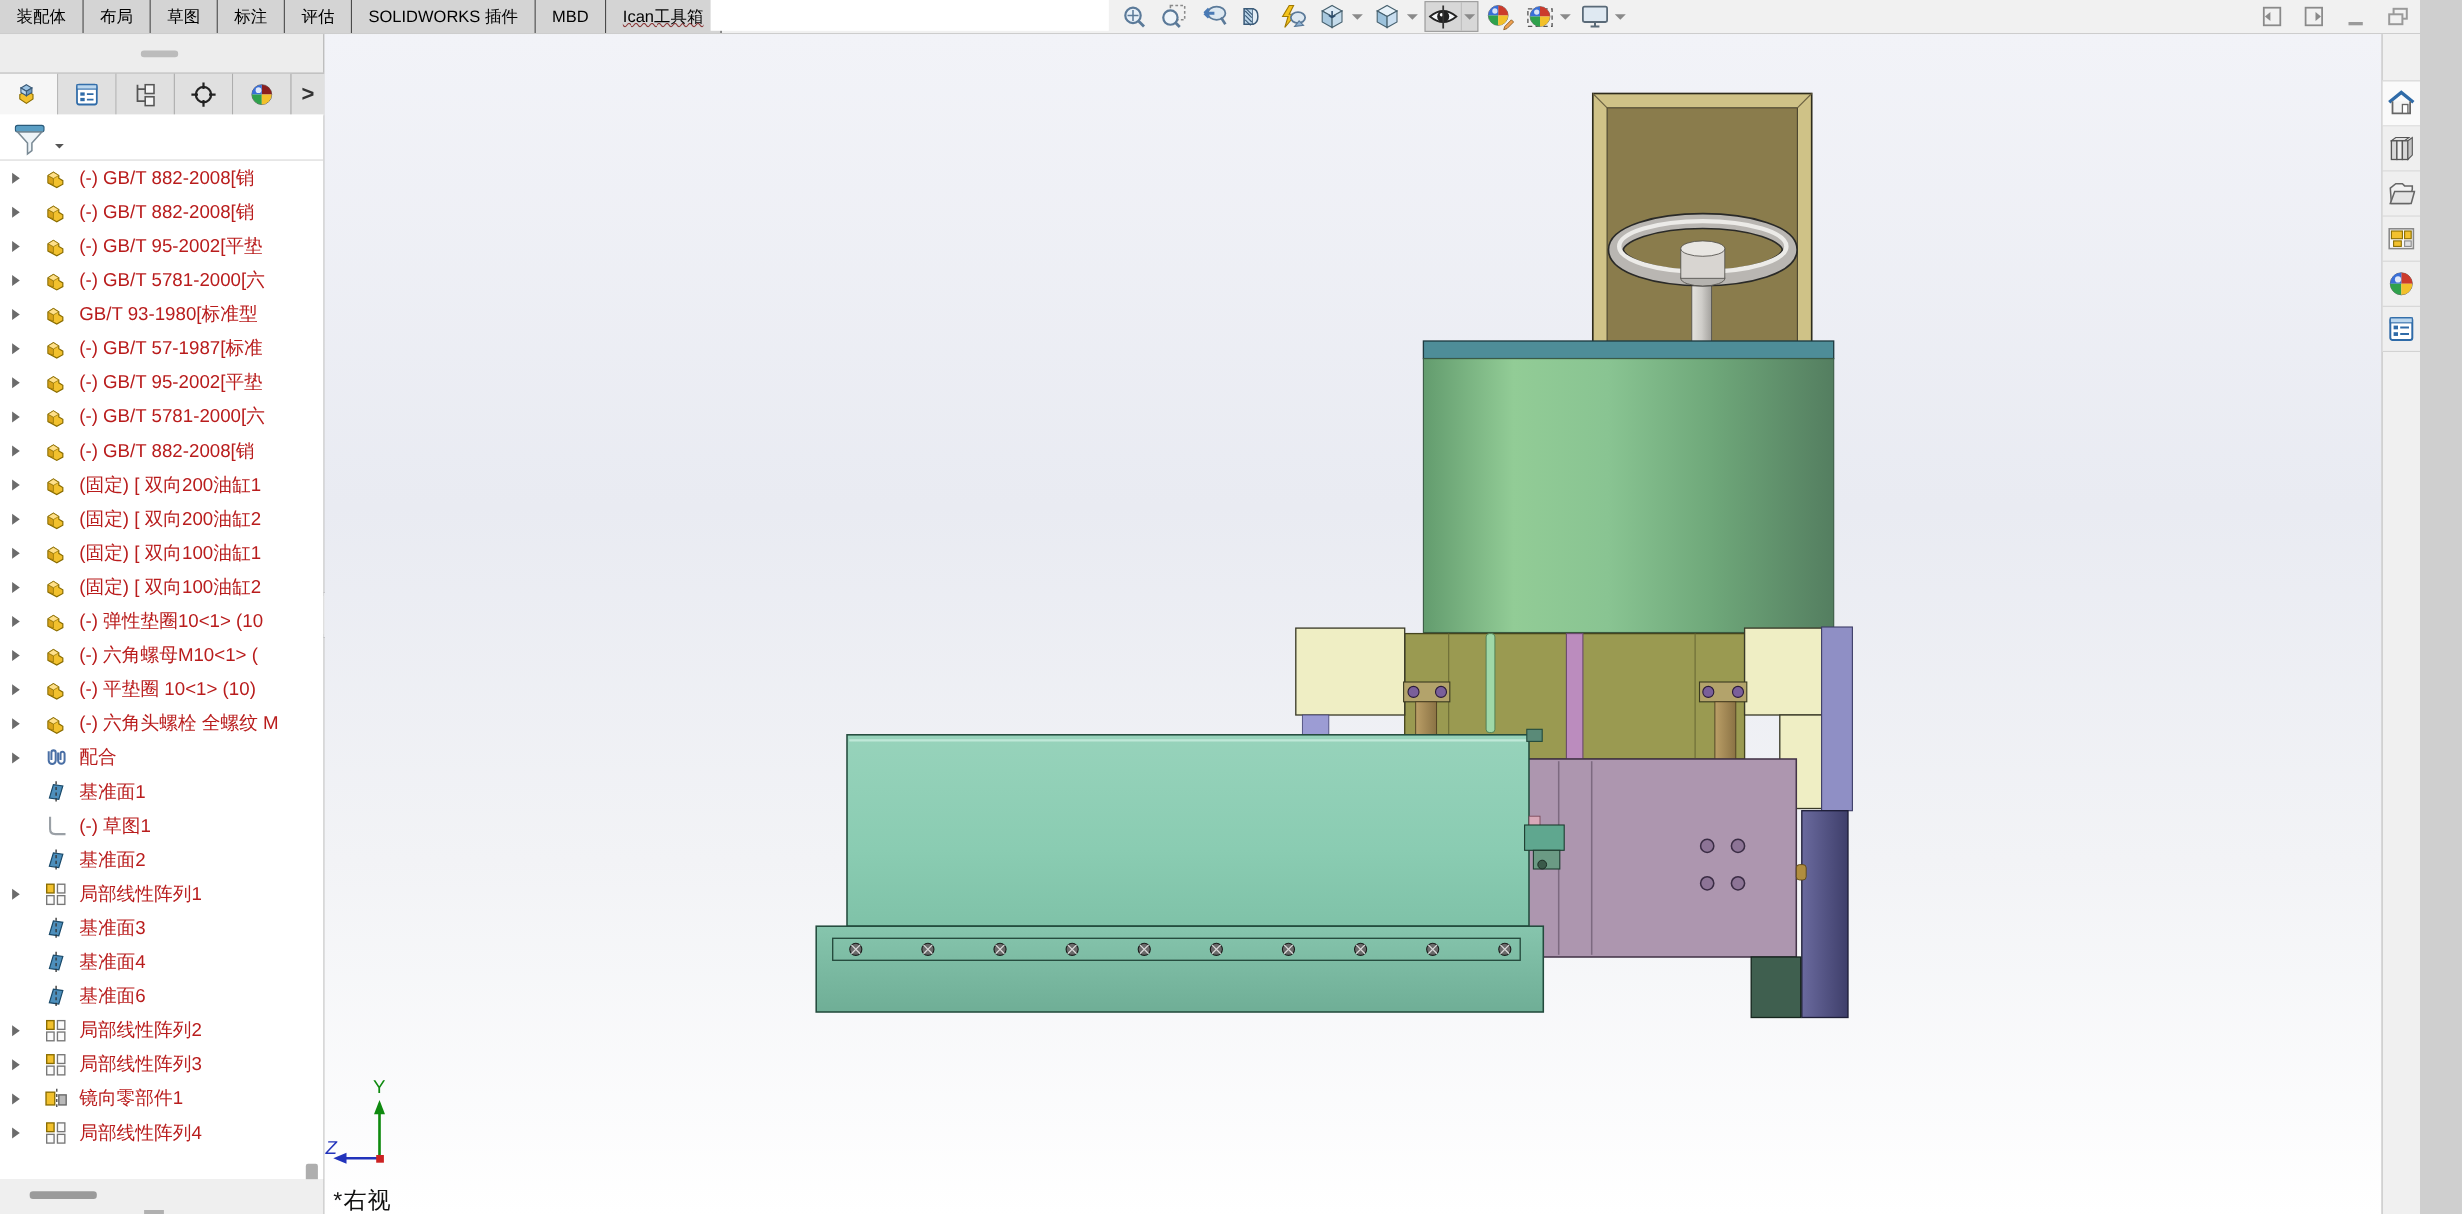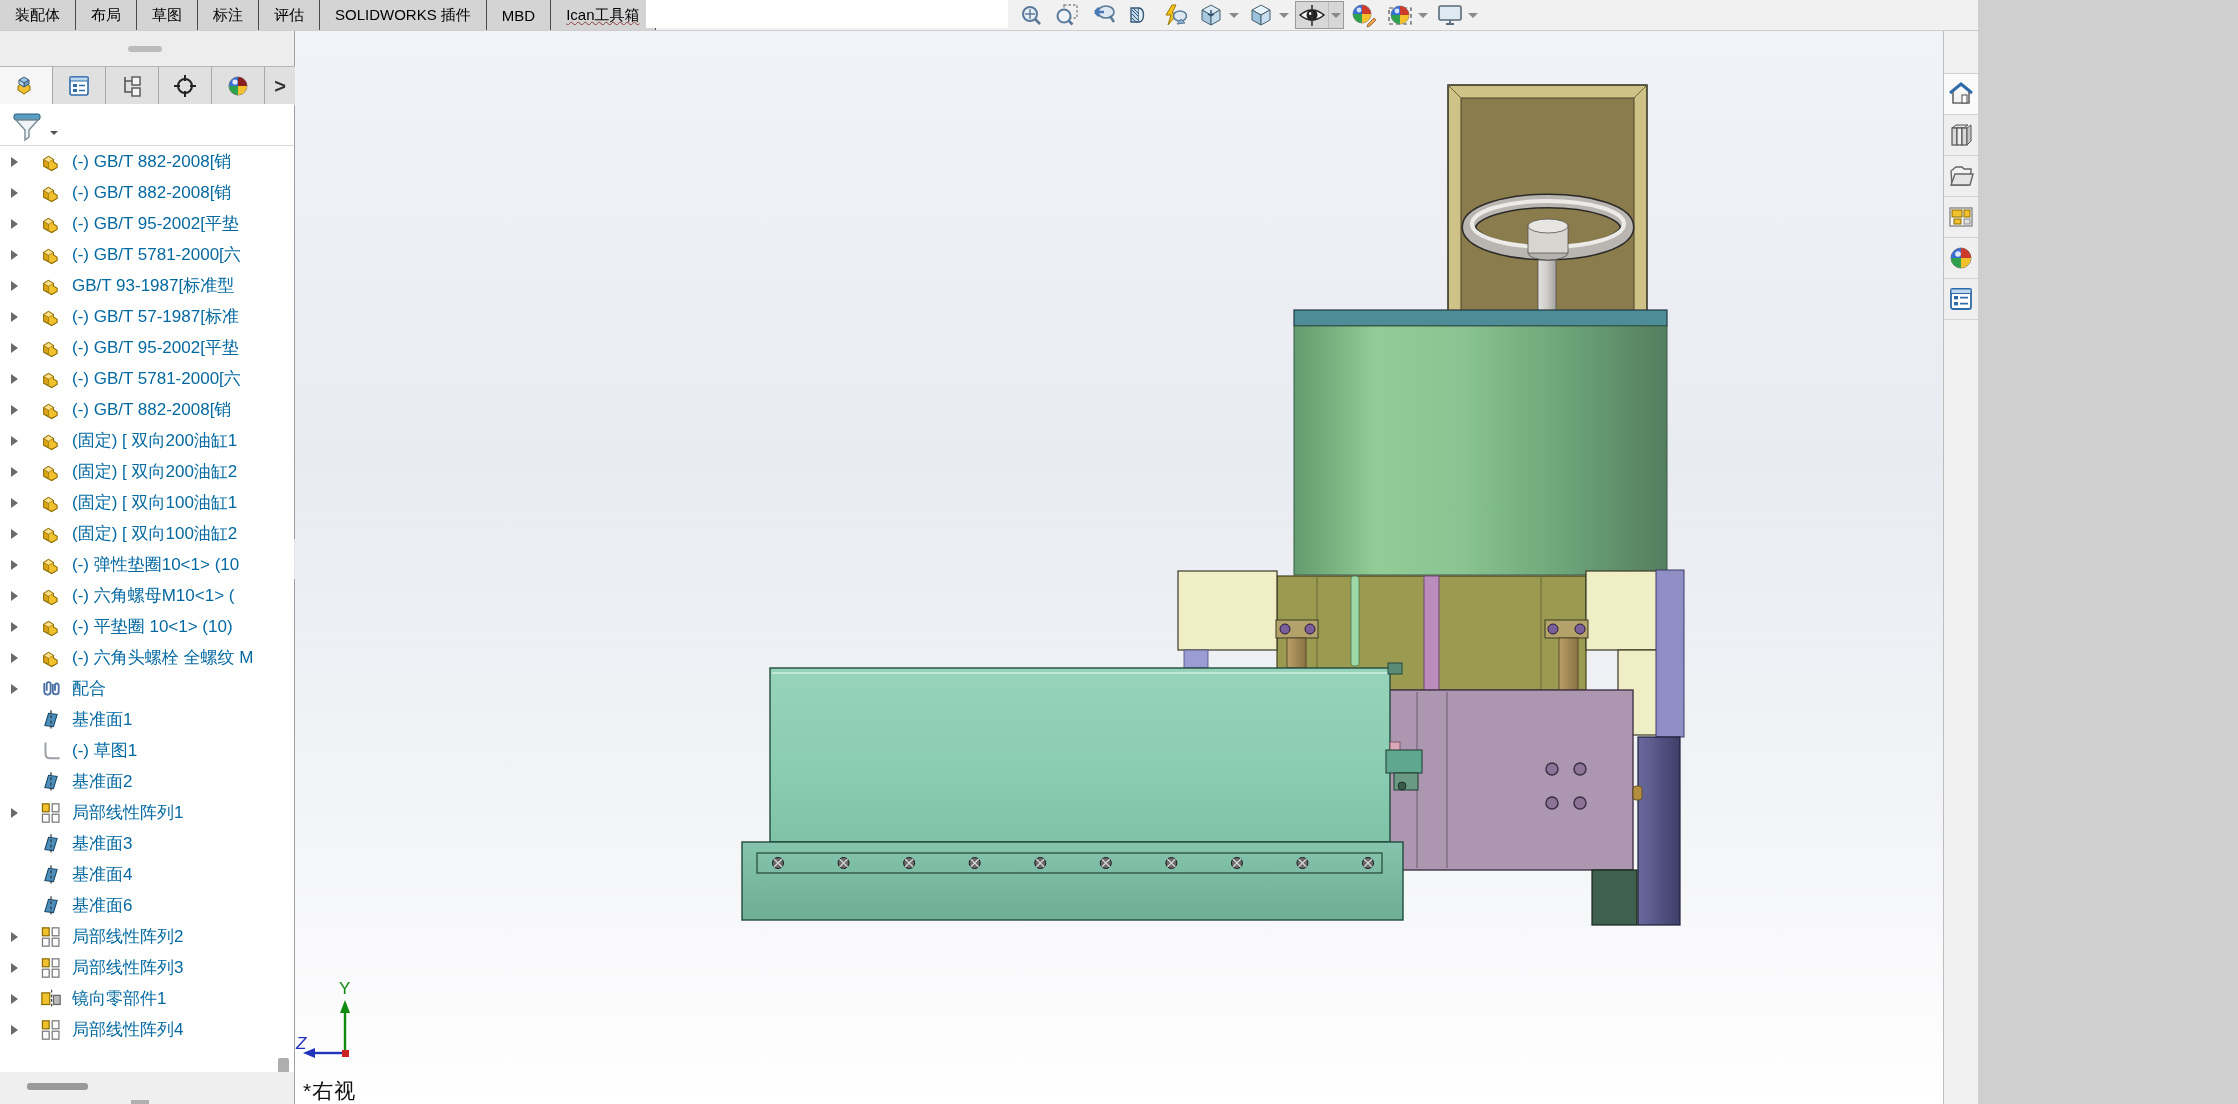--- a/index.html
+++ b/index.html
@@ -1,16 +1,16 @@
 <!DOCTYPE html>
 <html><head>
 <meta charset="utf-8">
 <style>
   html,body{margin:0;padding:0;background:#cfcfcf;}
-  #app{position:relative;width:1978px;height:1104px;overflow:hidden;
+  #app{position:relative;width:2200px;height:1104px;overflow:hidden;
        font-family:"Liberation Sans",sans-serif;background:#f0f0f0;}
   
   #topbar{position:absolute;left:0;top:0;width:2238px;height:30px;background:#f1f1f1;border-bottom:1px solid #cdcdcd;}
   #tabstrip{position:absolute;left:0;top:0;height:30px;display:flex;background:#d4d4d4;}
   .rtab{display:flex;align-items:center;padding:0 15px;font-size:15px;color:#000;border-right:1px solid #4a4a4a;cursor:default;white-space:nowrap;}
   .rtab:last-child{text-decoration:underline wavy #8b3a3a 1px;}
   #tab-after{position:absolute;left:646px;top:0;width:362px;height:28px;background:#ffffff;}
   #hud-toolbar{position:absolute;left:1015px;top:0;height:30px;display:flex;align-items:center;gap:4px;}
   .hbtn{display:flex;align-items:center;justify-content:center;width:32px;height:28px;}
   .hbtn svg{display:block;}
@@ -28,21 +28,21 @@
   .ptab.active{background:#f6f6f6;}
   .ptab-more{flex:1;display:flex;align-items:center;justify-content:center;font-size:20px;color:#333;font-weight:bold;}
   #tree-area{position:absolute;left:0;top:73px;width:294px;height:968px;background:#ffffff;}
   #filter-row{position:absolute;left:0;top:4px;width:294px;height:38px;border-bottom:1px solid #d6d6d6;display:flex;align-items:center;padding-left:10px;box-sizing:border-box;}
   #filter-caret{width:0;height:0;border-left:4px solid transparent;border-right:4px solid transparent;border-top:4px solid #555;margin-left:6px;margin-top:12px;}
   #tree-rows{position:absolute;left:0;top:42px;width:270px;overflow:hidden;}
   .tree-row{height:31px;display:flex;align-items:center;white-space:nowrap;overflow:hidden;}
   .tw{width:28px;display:flex;justify-content:center;align-items:center;flex:0 0 28px;}
   .tw .arr{width:0;height:0;border-top:5px solid transparent;border-bottom:5px solid transparent;border-left:7px solid #6b6b6b;}
   .ticon{width:26px;flex:0 0 26px;display:flex;align-items:center;margin-left:12px;}
-  .tlabel{font-size:17px;color:#0369a1;margin-left:6px;}
+  .tlabel{font-size:17px;color:#b91c1c;margin-left:6px;}
   #vscroll-thumb{position:absolute;left:278px;top:954px;width:11px;height:66px;background:#aeaeae;border-radius:2px;}
   #hscroll-zone{position:absolute;left:0;top:1041px;width:294px;height:32px;background:#efefef;}
   #hscroll-thumb{position:absolute;left:27px;top:11px;width:61px;height:7px;background:#9a9a9a;border-radius:3px;}
   #bottom-grip{position:absolute;left:131px;top:28px;width:18px;height:4px;background:#b0b0b0;}
   #splitter-tab{position:absolute;left:294px;top:538px;width:14px;height:40px;background:#e4e4e4;border:1px solid #9c9c9c;border-left:none;border-radius:0 7px 7px 0;display:flex;align-items:center;justify-content:center;}
   #splitter-tab .arr{width:0;height:0;border-top:5px solid transparent;border-bottom:5px solid transparent;border-right:6px solid #8a8a8a;}
   
   #viewport{position:absolute;left:295px;top:31px;width:1909px;height:1073px;
     background:linear-gradient(180deg,#f2f3f8 0%,#e9ebf2 40%,#f2f3f6 70%,#ffffff 100%);}
   #machine{position:absolute;left:0;top:0;}
@@ -320,21 +320,21 @@
             <span class="tw">
               <span class="arr"></span>
             </span>
             <span class="ticon">
               <svg width="22" height="22" viewBox="0 0 18 18">
                 <path d="M3 7 L7 4.5 L11 7 L11 9 L14 10.8 L14 13.5 L9.5 16 L3 12.5 Z" fill="#f2c12e" stroke="#8a6d00" stroke-width="0.9"></path>
                 <path d="M3 7 L7 9.2 L7 13.8 L3 12.5 Z" fill="#d9a41a" stroke="#8a6d00" stroke-width="0.5"></path>
                 <path d="M7 4.5 L11 7 L7 9.2 L3 7 Z" fill="#ffe08a" stroke="#8a6d00" stroke-width="0.5"></path>
               </svg>
             </span>
-            <span class="tlabel">GB/T 93-1987[标准型</span>
+            <span class="tlabel">GB/T 93-1980[标准型</span>
           </div>
           <div class="tree-row">
             <span class="tw">
               <span class="arr"></span>
             </span>
             <span class="ticon">
               <svg width="22" height="22" viewBox="0 0 18 18">
                 <path d="M3 7 L7 4.5 L11 7 L11 9 L14 10.8 L14 13.5 L9.5 16 L3 12.5 Z" fill="#f2c12e" stroke="#8a6d00" stroke-width="0.9"></path>
                 <path d="M3 7 L7 9.2 L7 13.8 L3 12.5 Z" fill="#d9a41a" stroke="#8a6d00" stroke-width="0.5"></path>
                 <path d="M7 4.5 L11 7 L7 9.2 L3 7 Z" fill="#ffe08a" stroke="#8a6d00" stroke-width="0.5"></path>

